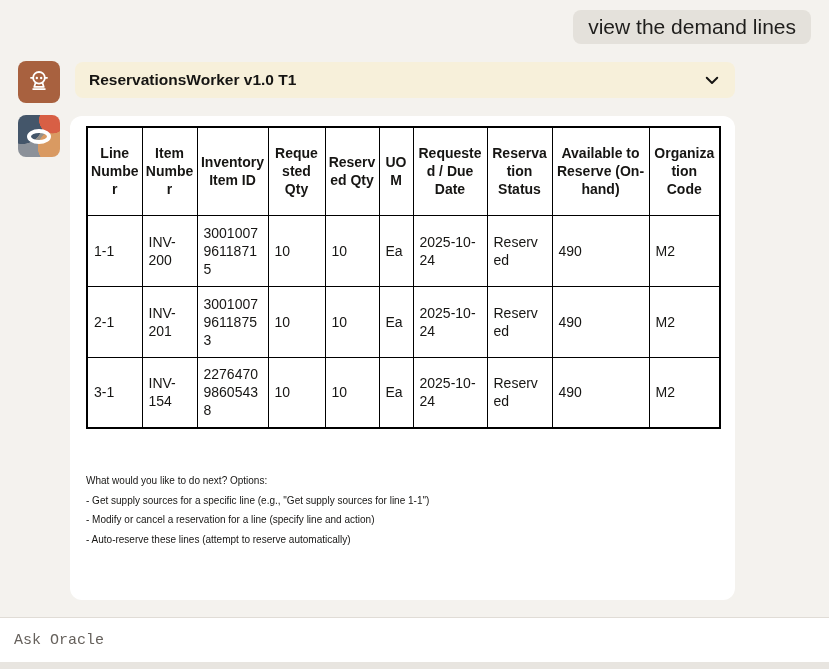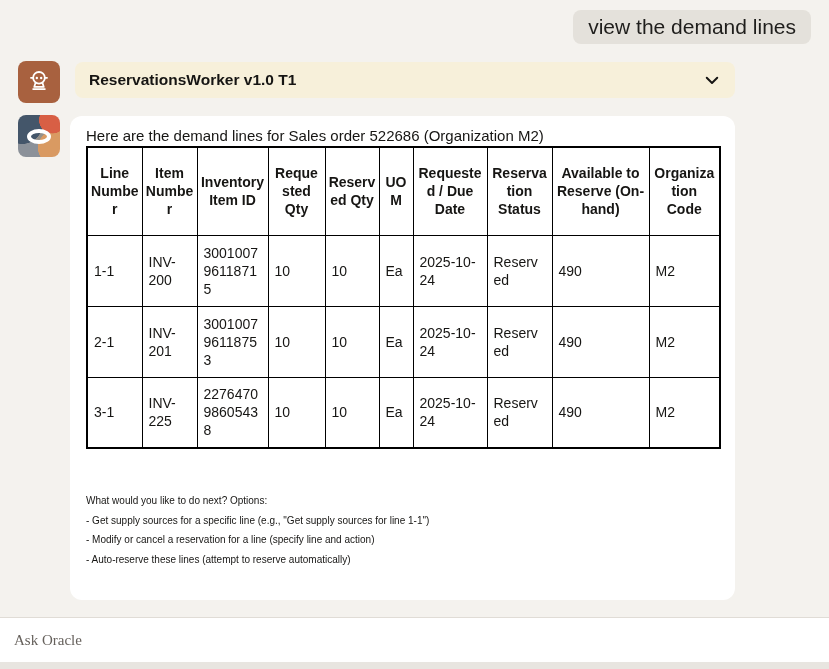--- a/index.html
+++ b/index.html
@@ -93,21 +93,21 @@
   .input-bar {
     position: absolute; left: 0; top: 617px;
     width: 829px; height: 45px;
     background: #ffffff; border-top: 1px solid #e0dcd6;
     display: flex; align-items: center;
   }
   .input-bar input {
     width: 100%; height: 100%;
     border: none; outline: none;
     padding: 0 14px; font-size: 15px;
-    font-family: Liberation Serif, serif;
+    font-family: Liberation Mono, monospace;
     color: #161513; background: transparent;
   }
   .input-bar input::placeholder { color: #66615c; opacity: 1; }
   .bottom-strip {
     position: absolute; left: 0; bottom: 0;
     width: 829px; height: 7px; background: #e8e5e0;
   }
 </style>
 </head>
 <body>
@@ -139,21 +139,20 @@
         <path d="M5 9 L12 16 L19 9" stroke="#161513" stroke-width="2.6" stroke-linecap="round" stroke-linejoin="round"></path>
       </svg>
     </span>
   </div>
 
   <div class="oracle-avatar">
     <span class="oracle-o"></span>
   </div>
 
   <div class="card">
-    <div class="intro">Here are the demand lines for Sales order 522686 (Organization M2)</div>
 
     <table class="demand">
       <colgroup>
         <col style="width:55px">
           <col style="width:55px">
           <col style="width:71px">
         <col style="width:57px">
           <col style="width:54px">
           <col style="width:34px">
         <col style="width:74px">
@@ -195,21 +194,21 @@
             <td>10</td>
             <td>10</td>
             <td>Ea</td>
             <td>2025-10-24</td>
             <td>Reserved</td>
             <td>490</td>
             <td>M2</td>
           </tr>
           <tr>
             <td>3-1</td>
-            <td>INV-225</td>
+            <td>INV-154</td>
             <td>227647098605438</td>
             <td>10</td>
             <td>10</td>
             <td>Ea</td>
             <td>2025-10-24</td>
             <td>Reserved</td>
             <td>490</td>
             <td>M2</td>
           </tr>
         </tbody>

